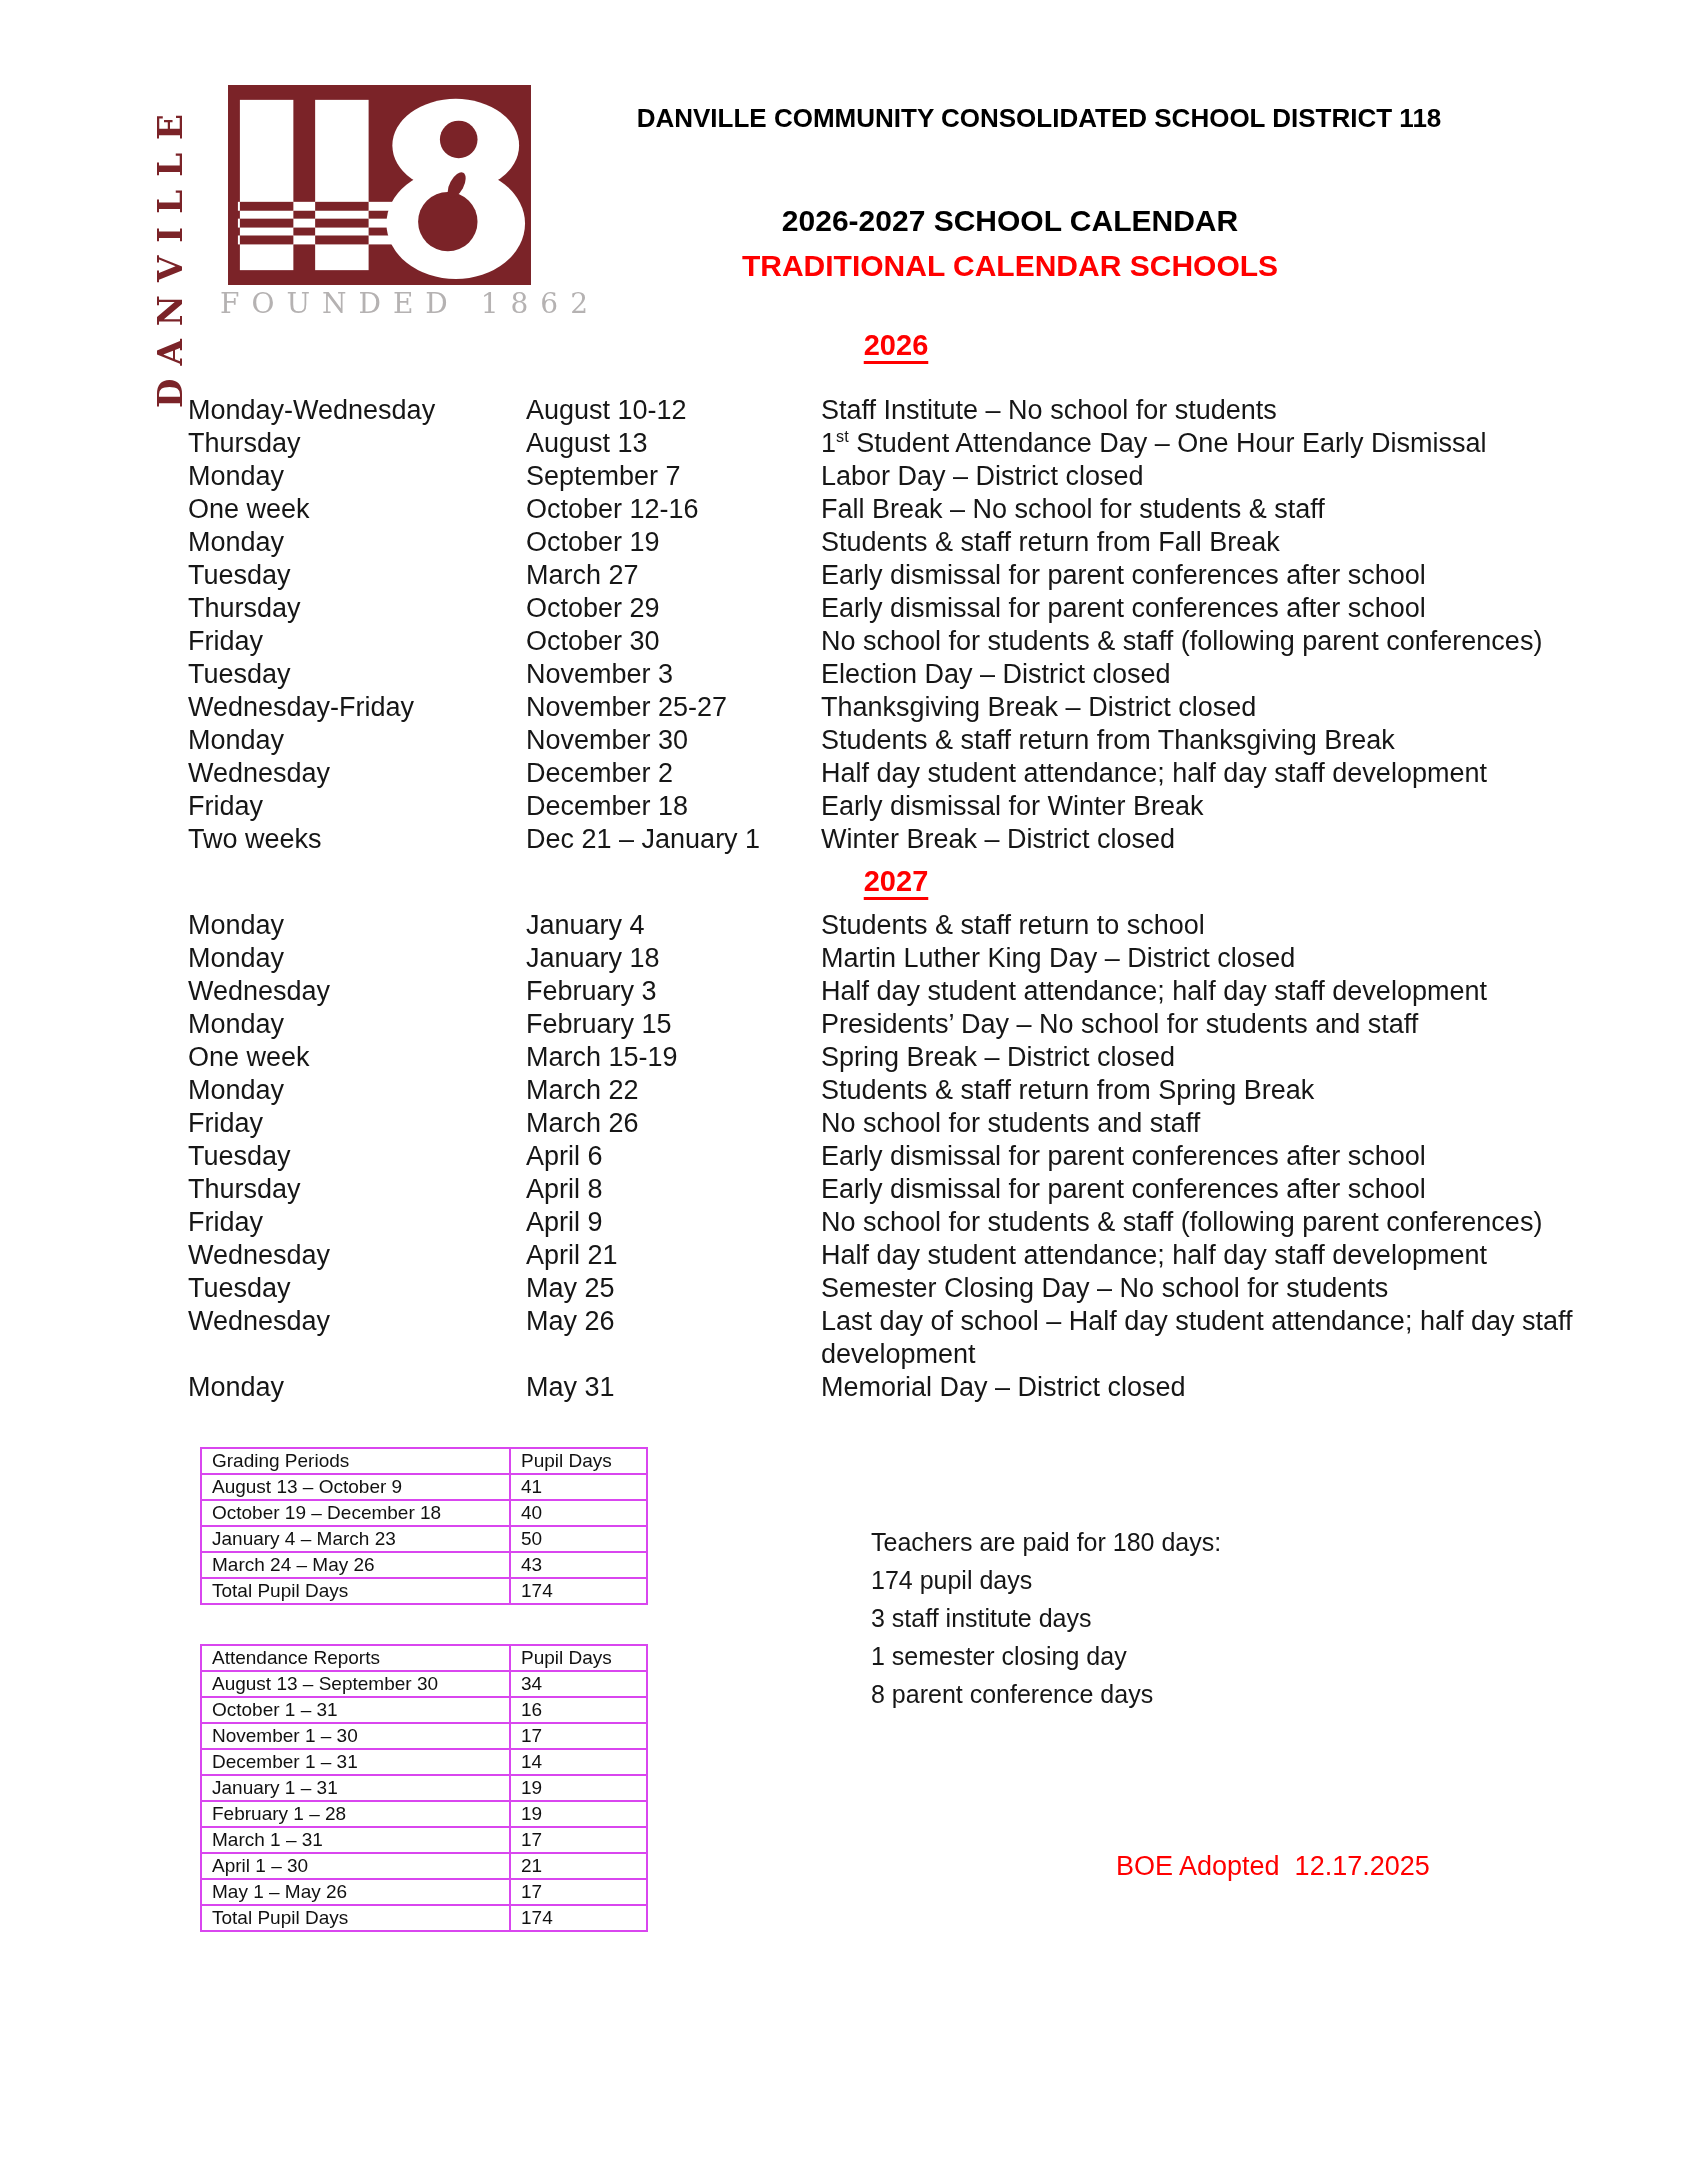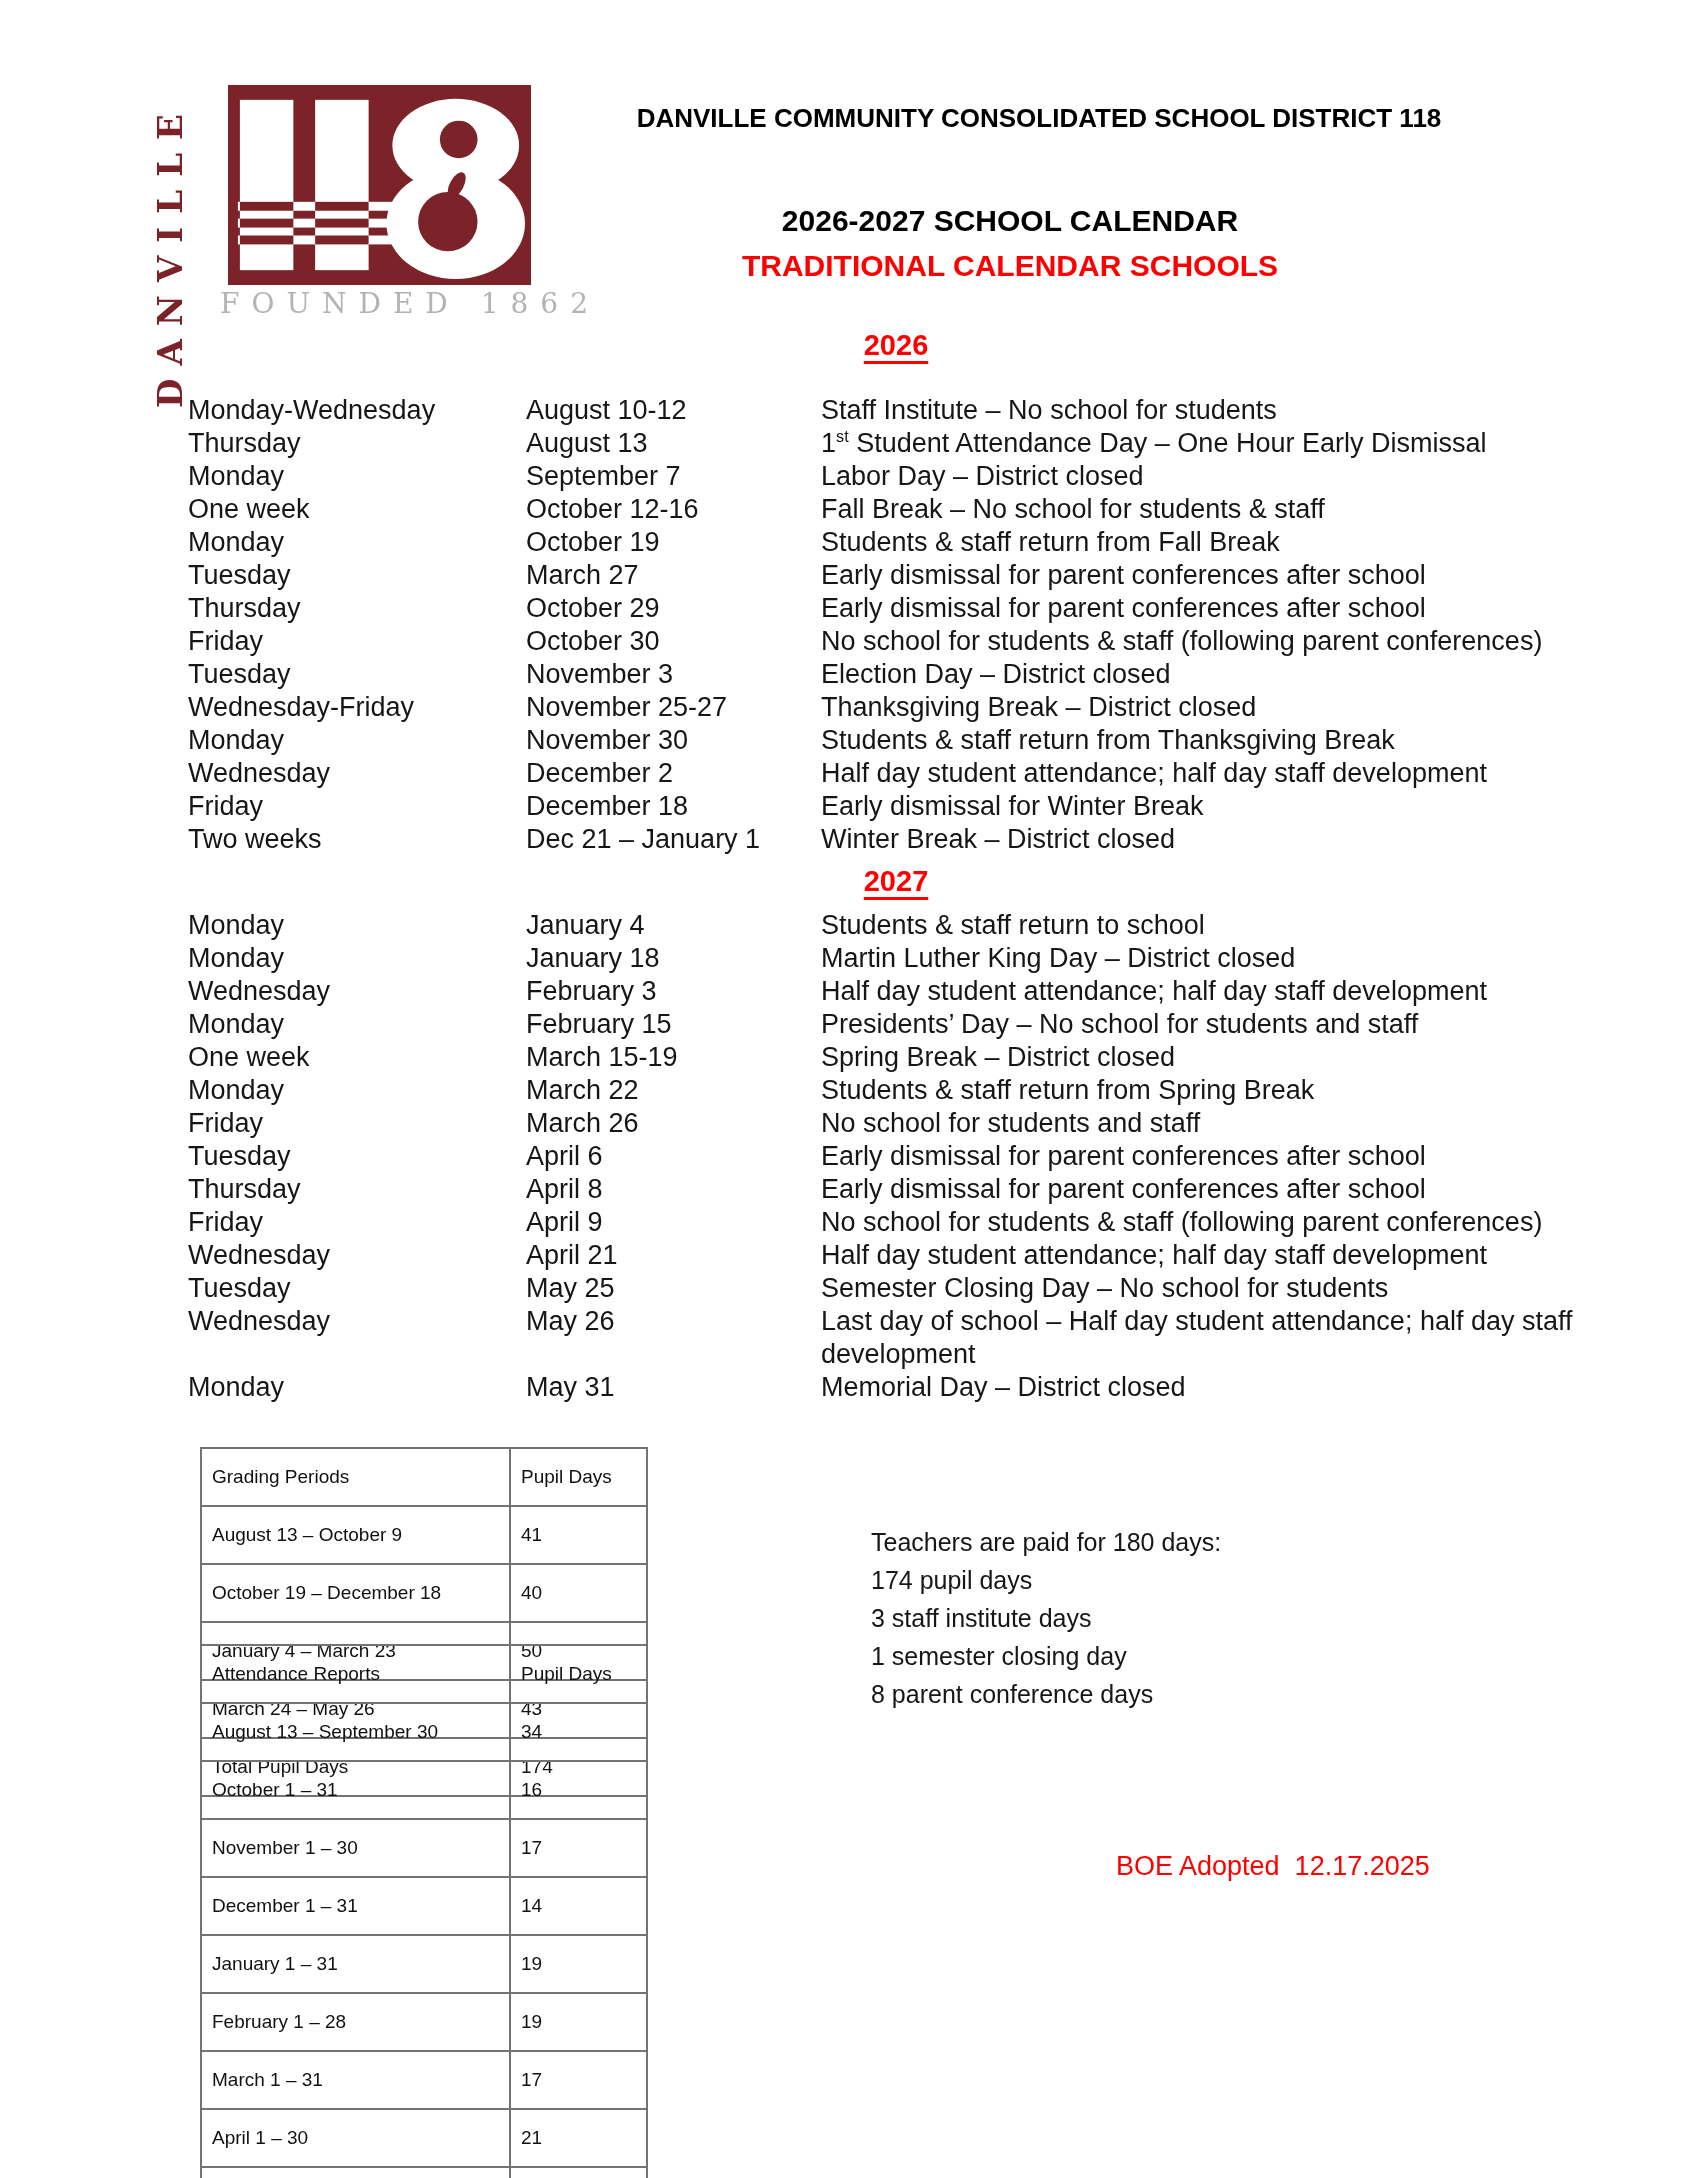--- a/index.html
+++ b/index.html
@@ -56,21 +56,21 @@
   .ev-desc{width:871px;flex:none;}
   .ev-desc sup{font-size:60%;line-height:0;}
   
   .cal-table{
     position:absolute;left:200px;border-collapse:collapse;
     font-size:19px;color:#111;table-layout:fixed;
   }
   #grading-table{top:1447px;}
   #attendance-table{top:1644px;}
   .cal-table td{
-    border:2px solid #737373;height:24px;padding:16px 10px;
+    border:2px solid #d946ef;height:24px;padding:0 10px;
     white-space:nowrap;overflow:hidden;vertical-align:middle;
   }
   .cal-table td:first-child{width:287px;}
   .cal-table td:last-child{width:115px;}
   
   #summary{position:absolute;left:871px;top:1523px;font-size:25px;line-height:38px;color:#161616;}
   #boe{position:absolute;left:1116px;top:1851px;font-size:27px;color:var(--red);white-space:pre;}
 </style>
 </head>
 <body>

